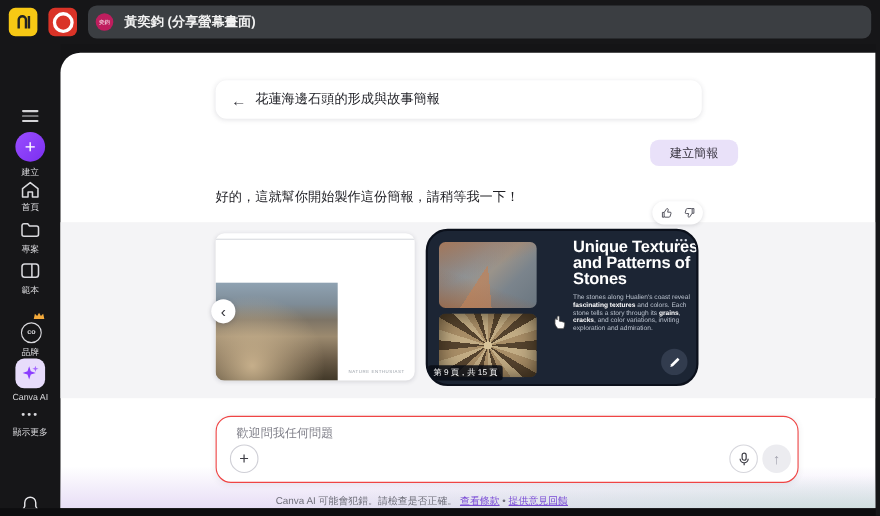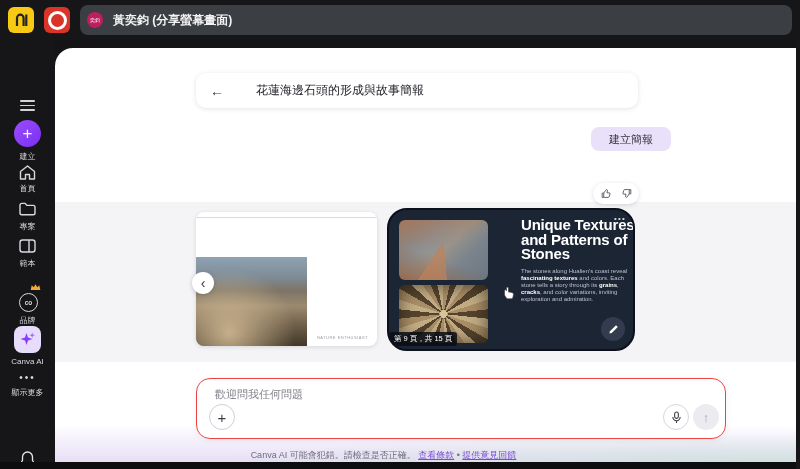--- a/index.html
+++ b/index.html
@@ -41,21 +41,21 @@
     background:
       radial-gradient(ellipse at 96% 100%,rgba(190,225,205,.55) 0%,rgba(190,225,205,0) 55%),
       linear-gradient(to bottom,rgba(233,226,246,0) 0%,rgba(224,211,243,.75) 100%);}
   .black-bottom{position:absolute;left:0;top:462px;width:800px;height:7px;background:#0d0d0f;}
   .right-strip{position:absolute;left:796px;top:40px;width:4px;height:429px;background:#161618;}
   
   .header-card{position:absolute;left:196px;top:73px;width:442px;height:35px;background:#fff;
     border-radius:10px;box-shadow:0 1px 5px rgba(60,60,80,.14);display:flex;align-items:center;
     padding:0 14px;box-sizing:border-box;z-index:2;}
   .back-arrow{font-size:14px;color:#33333a;cursor:pointer;}
-  .header-title{margin-left:32px;font-size:12px;color:#202127;}
+  .header-title{margin-left:8px;font-size:12px;color:#202127;}
   .create-btn{position:absolute;left:591px;top:127px;width:80px;height:24px;background:#e9e1f9;
     border:none;border-radius:8px;font-size:11px;color:#34303c;z-index:2;
     font-family:Liberation Mono, monospace;}
   .message{position:absolute;left:196px;top:171px;font-size:12px;color:#1f1f24;z-index:2;}
   .feedback-pill{position:absolute;left:593px;top:183px;width:46px;height:21px;background:#fff;
     border-radius:11px;box-shadow:0 1px 4px rgba(60,60,80,.18);display:flex;align-items:center;
     justify-content:center;gap:9px;z-index:3;color:#4d4d57;}
   
   .carousel-band{position:absolute;left:55px;top:202px;width:741px;height:160px;background:#f4f4f6;}
   .slide1{position:absolute;left:196px;top:212px;width:181px;height:134px;background:#fff;
@@ -196,20 +196,21 @@
   <div class="main-panel"></div>
   <div class="grad-overlay"></div>
 
   <div class="header-card">
     <span class="back-arrow">←</span>
     <span class="header-title">花蓮海邊石頭的形成與故事簡報</span>
   </div>
 
   <button class="create-btn">建立簡報</button>
 
+  <div class="message">好的，這就幫你開始製作這份簡報，請稍等我一下！</div>
 
   <div class="feedback-pill">
     <svg width="11" height="11" viewBox="0 0 14 14">
       <path d="M1.5 6.5 h2 V12 h-2 Z M3.5 11.3 l1 .7 h4.6 a1.4 1.4 0 0 0 1.35-1 l1-3.4 A1.1 1.1 0 0 0 10.4 6.2 H7.6 l.6-2.6 A1.15 1.15 0 0 0 6 2.8 L3.5 6.6" fill="none" stroke="#4d4d57" stroke-width="1.1" stroke-linejoin="round"></path>
     </svg>
     <svg width="11" height="11" viewBox="0 0 14 14" style="transform:rotate(180deg)">
       <path d="M1.5 6.5 h2 V12 h-2 Z M3.5 11.3 l1 .7 h4.6 a1.4 1.4 0 0 0 1.35-1 l1-3.4 A1.1 1.1 0 0 0 10.4 6.2 H7.6 l.6-2.6 A1.15 1.15 0 0 0 6 2.8 L3.5 6.6" fill="none" stroke="#4d4d57" stroke-width="1.1" stroke-linejoin="round"></path>
     </svg>
   </div>
 

